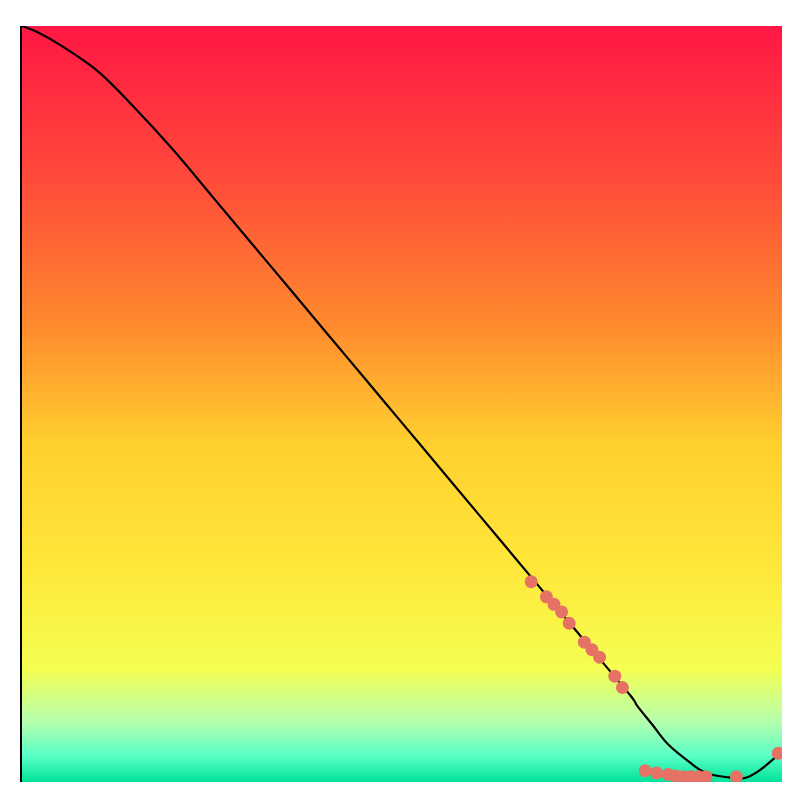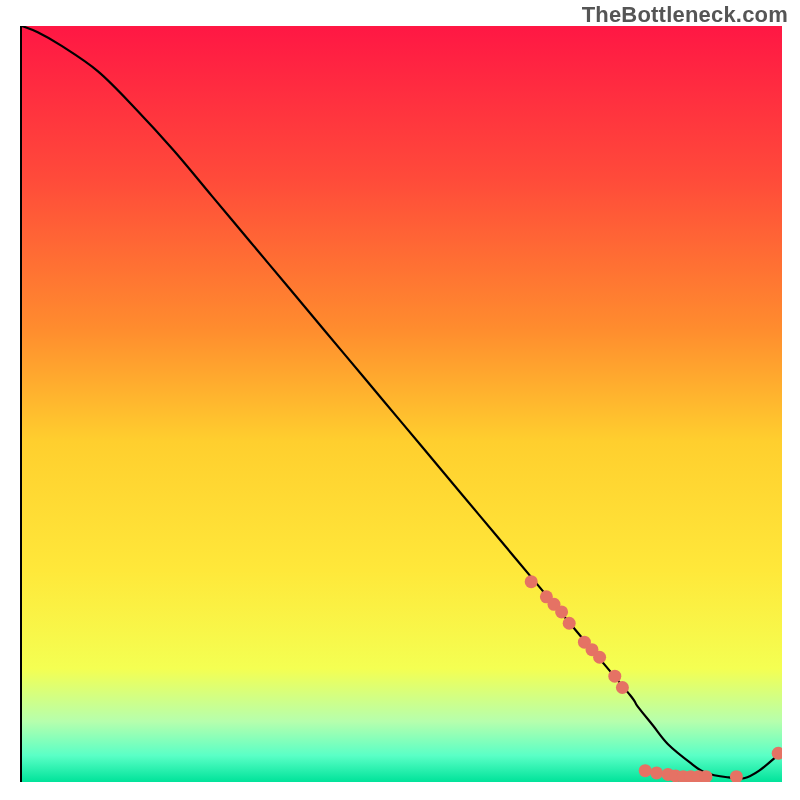--- a/index.html
+++ b/index.html
@@ -41,21 +41,20 @@
     top: 0;
     left: 0;
     width: 760px;
     height: 756px;
   }
 </style>
 </head>
 <body>
 
 <div class="chart-root">
-  <div class="watermark">TheBottleneck.com</div>
 
   <div class="plot-area">
     <svg class="plot" viewBox="0 0 760 756" preserveAspectRatio="none">
       <defs>
         <linearGradient id="bg-grad" x1="0" y1="0" x2="0" y2="1">
             <stop offset="0.00%" stop-color="#ff1744"></stop>
             <stop offset="20.00%" stop-color="#ff4a3a"></stop>
             <stop offset="40.00%" stop-color="#ff8c2e"></stop>
             <stop offset="55.00%" stop-color="#ffcf2e"></stop>
             <stop offset="72.00%" stop-color="#ffe83a"></stop>

